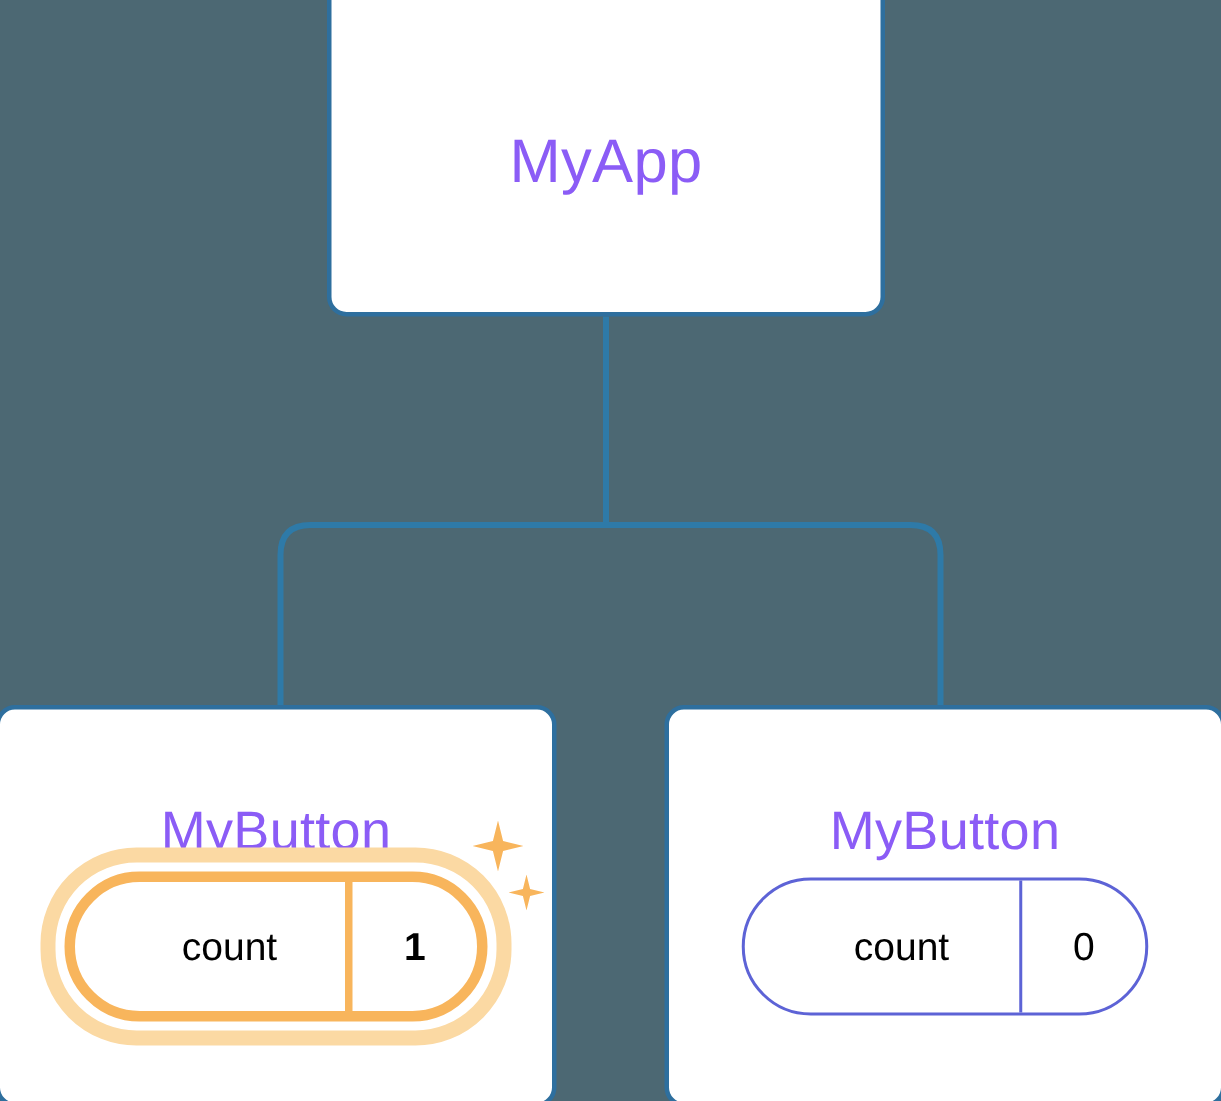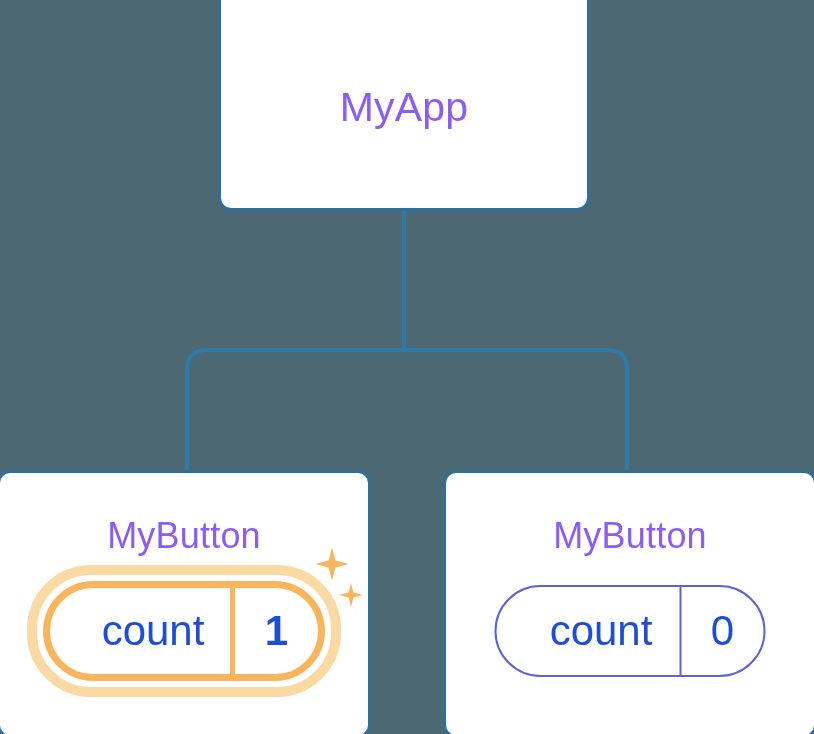--- a/index.html
+++ b/index.html
@@ -74,21 +74,21 @@
   }
   .card-leaf-left {
     left: -3px;
     width: 374px;
   }
   .card-leaf-right {
     left: 443px;
     width: 374px;
   }
   .card-leaf .card-title {
-    top: 42px;
+    top: 60px;
     font-size: 36px;
   }
 
   
   .pill-wrap {
     position: absolute;
     left: 50%;
     top: 112px;
     transform: translateX(-50%);
   }
@@ -100,22 +100,22 @@
     border: 2px solid #5d63d6;
     border-radius: 46px;
     box-sizing: border-box;
     background: #ffffff;
   }
   .pill-key,
   .pill-val {
     display: flex;
     align-items: center;
     justify-content: center;
-    color: #1d4ed8;
-    font-size: 42px;
+    color: #000000;
+    font-size: 26px;
     font-weight: 400;
     box-sizing: border-box;
   }
   .pill-key {
     width: 183px;
     padding-left: 26px;
   }
   .pill-val {
     width: 84px;
     border-left: 2px solid #5d63d6;

